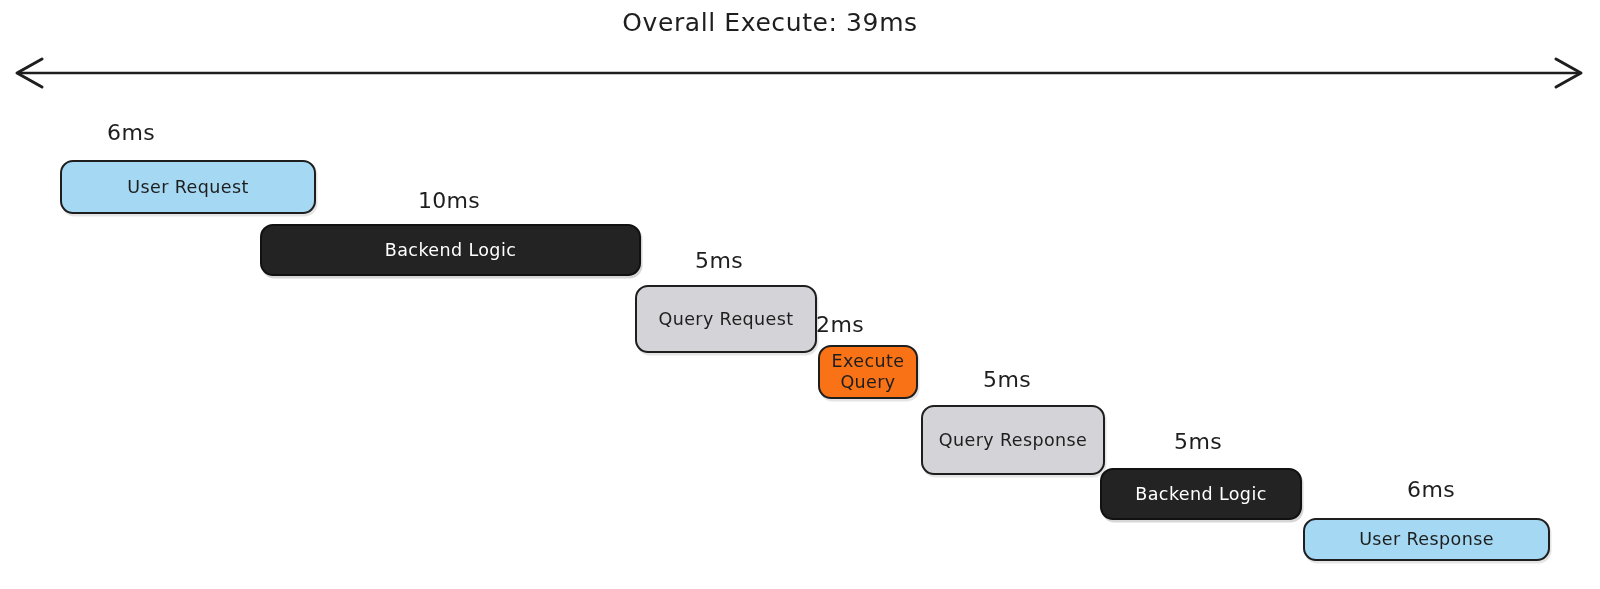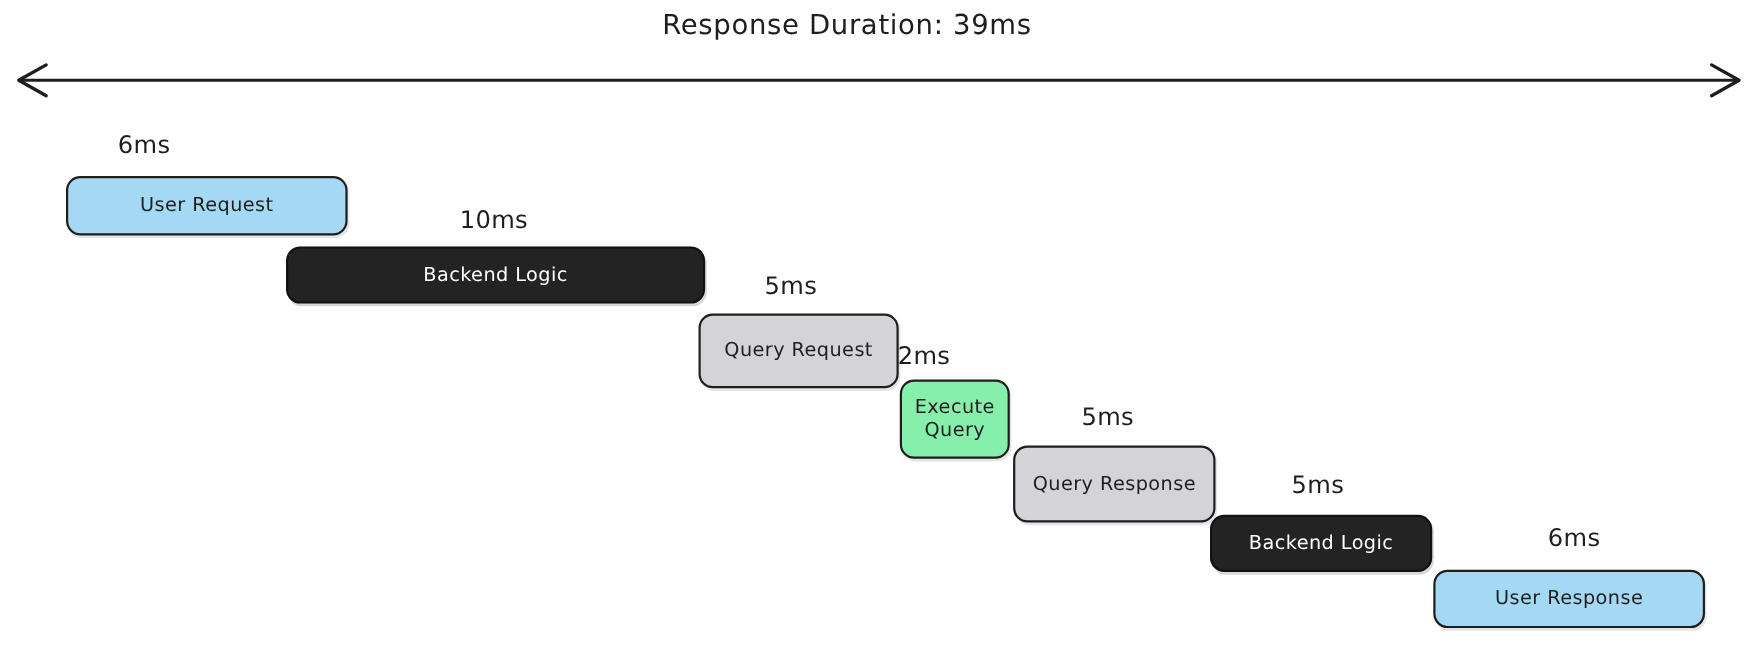--- a/index.html
+++ b/index.html
@@ -64,38 +64,38 @@
     letter-spacing: 0.3px;
     white-space: nowrap;
     transform: translateX(-50%);
   }
 </style>
 </head>
 <body>
 
 <div id="canvas">
 
-  <div class="title">Response Duration: 39ms</div>
+  <div class="title">Overall Execute: 39ms</div>
 
   <svg class="axis-arrow" viewBox="0 0 1600 46" preserveAspectRatio="none" aria-hidden="true">
     <line x1="20" y1="23" x2="1578" y2="23" stroke="#1e1e1e" stroke-width="2.6" stroke-linecap="round"></line>
     <polyline points="42,9 17,23 42,37" fill="none" stroke="#1e1e1e" stroke-width="3" stroke-linecap="round" stroke-linejoin="round"></polyline>
     <polyline points="1556,9 1581,23 1556,37" fill="none" stroke="#1e1e1e" stroke-width="3" stroke-linecap="round" stroke-linejoin="round"></polyline>
   </svg>
 
   <div id="stage-layer">
       <div class="dur-label" style="left: 131px; top: 120px;">6ms</div>
       <div class="stage " style="left: 12px; top: 160px; width: 256px; height: 54px; background: rgb(165, 216, 243); color: rgb(30, 30, 30); margin-left: 48px;">User Request</div>
       <div class="dur-label" style="left: 449px; top: 188px;">10ms</div>
       <div class="stage dark" style="left: 260px; top: 224px; width: 381px; height: 52px; background: rgb(35, 35, 35); color: rgb(255, 255, 255);">Backend Logic</div>
       <div class="dur-label" style="left: 719px; top: 248px;">5ms</div>
       <div class="stage " style="left: 635px; top: 285px; width: 182px; height: 68px; background: rgb(211, 211, 216); color: rgb(30, 30, 30);">Query Request</div>
       <div class="dur-label" style="left: 840px; top: 312px;">2ms</div>
-      <div class="stage " style="left: 818px; top: 345px; width: 100px; height: 72px; background: #86efac; color: rgb(30, 30, 30);">Execute Query</div>
+      <div class="stage " style="left: 818px; top: 345px; width: 100px; height: 54px; background: #f97316; color: rgb(30, 30, 30);">Execute Query</div>
       <div class="dur-label" style="left: 1007px; top: 367px;">5ms</div>
       <div class="stage " style="left: 921px; top: 405px; width: 184px; height: 70px; background: rgb(211, 211, 216); color: rgb(30, 30, 30);">Query Response</div>
       <div class="dur-label" style="left: 1198px; top: 429px;">5ms</div>
       <div class="stage dark" style="left: 1100px; top: 468px; width: 202px; height: 52px; background: rgb(35, 35, 35); color: rgb(255, 255, 255);">Backend Logic</div>
       <div class="dur-label" style="left: 1431px; top: 477px;">6ms</div>
-      <div class="stage " style="left: 1303px; top: 518px; width: 247px; height: 53px; background: rgb(165, 216, 243); color: rgb(30, 30, 30);">User Response</div>
+      <div class="stage " style="left: 1303px; top: 518px; width: 247px; height: 43px; background: rgb(165, 216, 243); color: rgb(30, 30, 30);">User Response</div>
     </div>
 
 </div>
 
 </body></html>

